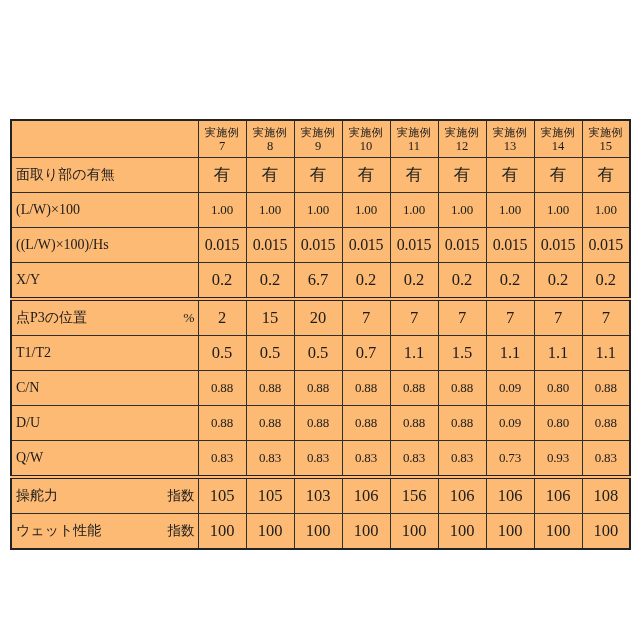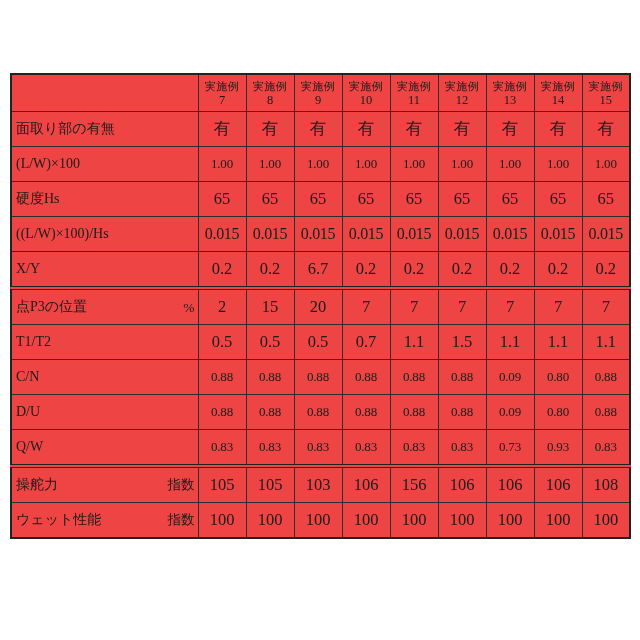--- a/index.html
+++ b/index.html
@@ -17,21 +17,22 @@
   .table-wrap {
     position: absolute;
     left: 10px;
     top: 73px;
     width: 620px;
   }
   table.results {
     border-collapse: collapse;
     table-layout: fixed;
     width: 620px;
-    background: #ef4444;
+    background: #fdba74;
+    margin-top: 46px;
   }
   table.results col.label-col { width: 187px; }
   table.results col.data-col  { width: 48px; }
   table.results th,
   table.results td {
     border: 1px solid #2e2e2e;
     padding: 0;
     overflow: hidden;
     white-space: nowrap;
   }
@@ -56,21 +57,21 @@
   }
   tbody td { height: 34px; vertical-align: middle; }
   tbody tr.section-start td { border-top: 4px double #222; }
   td.label-cell {
     text-align: left;
     font-size: 14px;
   }
   td.label-cell .cell-inner {
     display: flex;
     justify-content: space-between;
-    align-items: flex-end;
+    align-items: center;
     padding: 0 3px 0 4px;
   }
   td.label-cell .unit { font-size: 13.5px; }
   td.value-cell { text-align: center; }
   td.value-cell.s3 { font-size: 16.5px; }
   td.value-cell.s4 { font-size: 13px; letter-spacing: -0.2px; }
   td.value-cell.s5 { font-size: 16px; letter-spacing: -0.3px; }
 </style>
 </head>
 <body>
@@ -159,36 +160,20 @@
           <td class="value-cell s4">1.00</td>
           <td class="value-cell s4">1.00</td>
           <td class="value-cell s4">1.00</td>
           <td class="value-cell s4">1.00</td>
           <td class="value-cell s4">1.00</td>
           <td class="value-cell s4">1.00</td>
         </tr>
         <tr>
           <td class="label-cell">
             <span class="cell-inner">
-              <span>硬度Hs</span>
-            </span>
-          </td>
-          <td class="value-cell s3">65</td>
-          <td class="value-cell s3">65</td>
-          <td class="value-cell s3">65</td>
-          <td class="value-cell s3">65</td>
-          <td class="value-cell s3">65</td>
-          <td class="value-cell s3">65</td>
-          <td class="value-cell s3">65</td>
-          <td class="value-cell s3">65</td>
-          <td class="value-cell s3">65</td>
-        </tr>
-        <tr>
-          <td class="label-cell">
-            <span class="cell-inner">
               <span>((L/W)×100)/Hs</span>
             </span>
           </td>
           <td class="value-cell s5">0.015</td>
           <td class="value-cell s5">0.015</td>
           <td class="value-cell s5">0.015</td>
           <td class="value-cell s5">0.015</td>
           <td class="value-cell s5">0.015</td>
           <td class="value-cell s5">0.015</td>
           <td class="value-cell s5">0.015</td>

